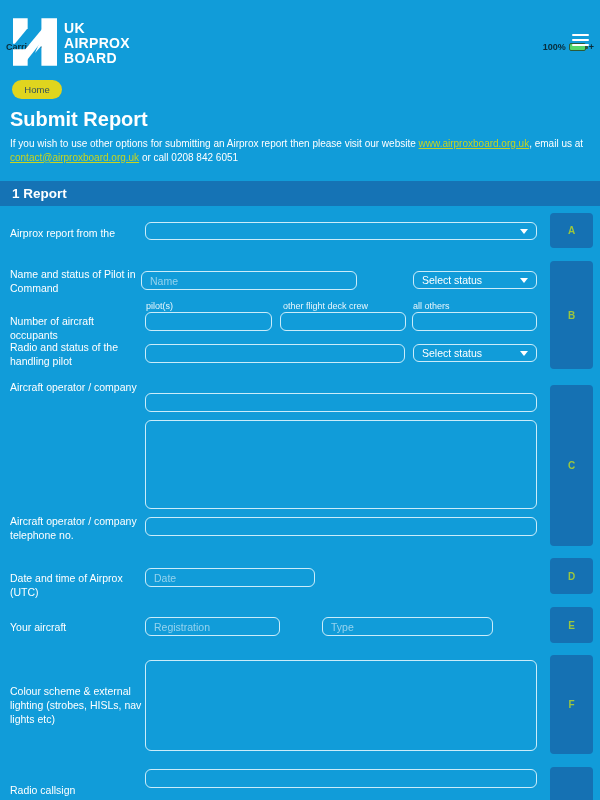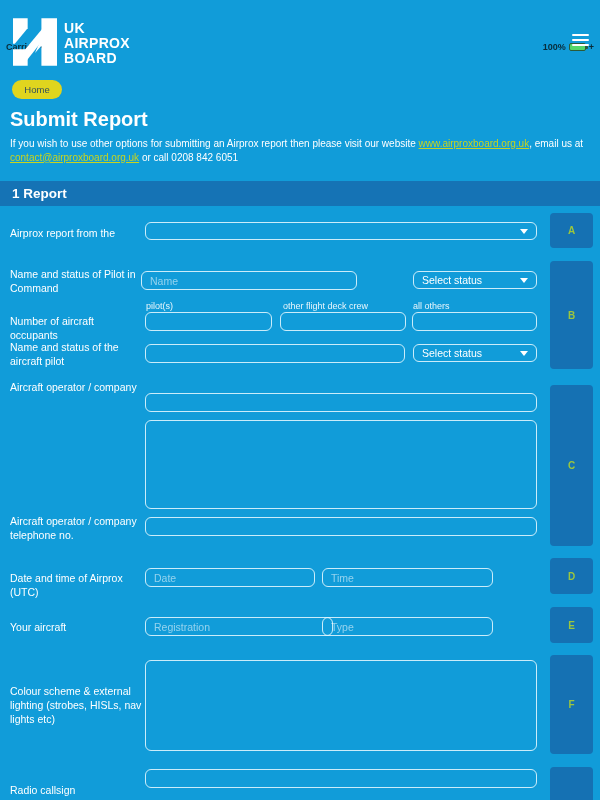--- a/index.html
+++ b/index.html
@@ -137,43 +137,42 @@
   <div class="badge" style="top:55px; height:108px;">B</div>
 
   <div class="flabel" style="top:108px;">Number of aircraft occupants</div>
   <div class="sublabel" style="left:146px; top:95px;">pilot(s)</div>
   <div class="sublabel" style="left:283px; top:95px;">other flight deck crew</div>
   <div class="sublabel" style="left:413px; top:95px;">all others</div>
   <input class="tin" style="left: 145px; top: 106px; width: 127px;">
   <input class="tin" style="left: 280px; top: 106px; width: 126px;">
   <input class="tin" style="left: 412px; top: 106px; width: 125px;">
 
-  <div class="flabel" style="top:134px;">Name and status of the aircraft pilot</div>
+  <div class="flabel" style="top:134px;">Radio and status of the handling pilot</div>
   <input class="tin" style="left: 145px; top: 138px; width: 260px;">
   <div class="sel" style="left:413px; top:138px; width:124px; height:18px;">
       <span>Select status</span>
       <span class="chev"></span>
     </div>
 
   <div class="flabel" style="top:174px;">Aircraft operator / company</div>
   <input class="tin" style="left: 145px; top: 187px; width: 392px;">
   <div class="badge" style="top:179px; height:161px;">C</div>
 
   <textarea class="tarea" style="left: 145px; top: 214px; width: 392px; height: 89px;"></textarea>
 
   <div class="flabel" style="top:308px;">Aircraft operator / company telephone no.</div>
   <input class="tin" style="left: 145px; top: 311px; width: 392px;">
 
   <div class="flabel" style="top:365px;">Date and time of Airprox (UTC)</div>
   <input class="tin" style="left: 145px; top: 362px; width: 170px;" placeholder="Date">
-  <input class="tin" style="left: 322px; top: 362px; width: 171px;" placeholder="Time">
   <div class="badge" style="top:352px; height:36px;">D</div>
 
   <div class="flabel" style="top:414px;">Your aircraft</div>
-  <input class="tin" style="left: 145px; top: 411px; width: 188px;" placeholder="Registration">
+  <input class="tin" style="left: 145px; top: 411px; width: 135px;" placeholder="Registration">
   <input class="tin" style="left: 322px; top: 411px; width: 171px;" placeholder="Type">
   <div class="badge" style="top:401px; height:36px;">E</div>
 
   <div class="flabel" style="top:478px;">Colour scheme &amp; external lighting (strobes, HISLs, nav lights etc)</div>
   <textarea class="tarea" style="left: 145px; top: 454px; width: 392px; height: 91px;"></textarea>
   <div class="badge" style="top:449px; height:99px;">F</div>
 
   <div class="flabel" style="top:577px;">Radio callsign</div>
   <input class="tin" style="left: 145px; top: 563px; width: 392px;">
   <div class="badge" style="top:561px; height:40px;"></div>

